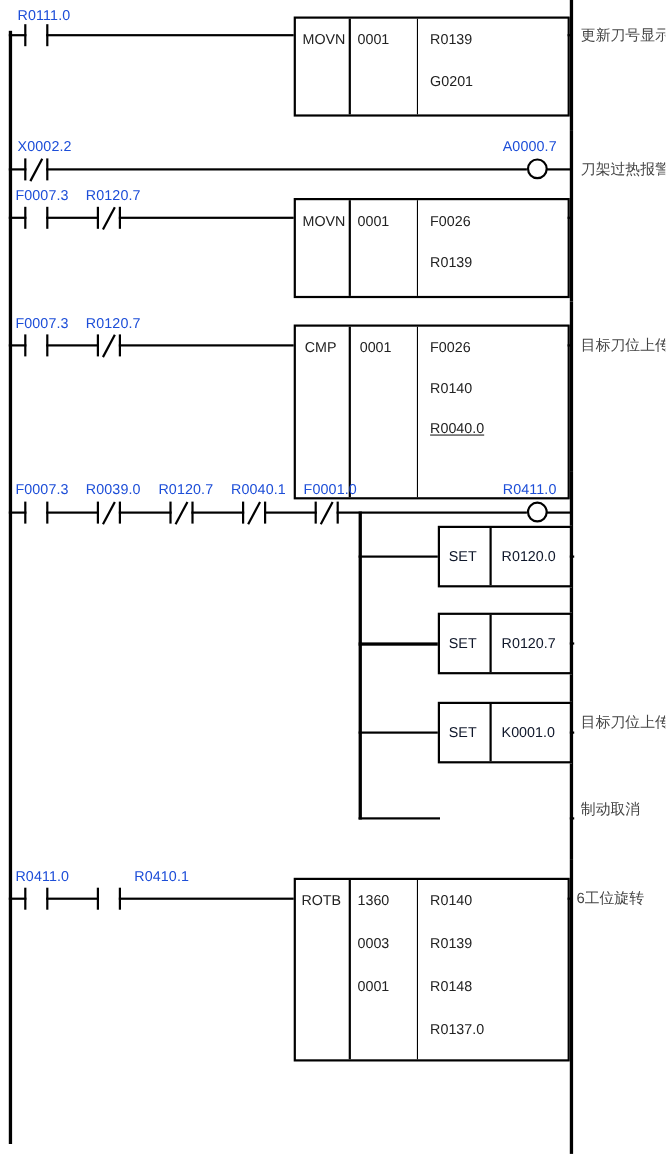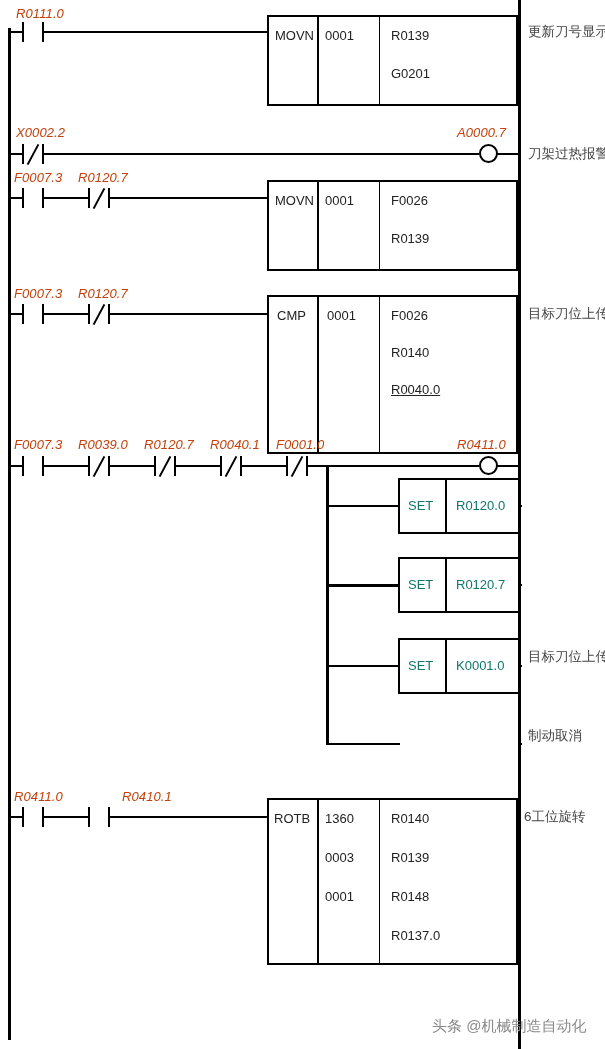--- a/index.html
+++ b/index.html
@@ -67,24 +67,23 @@
     height: 19px;
     border: 2px solid #000;
     border-radius: 50%;
     background: #fff;
     box-sizing: border-box;
   }
   
   .addr {
     position: absolute;
     font-size: 13px;
-    color: #c2410c;
+    color: #1d4ed8;
     white-space: nowrap;
     letter-spacing: 0.1px;
-    font-style: italic;
   }
   .cn {
     position: absolute;
     font-size: 13.5px;
     color: #444;
     white-space: nowrap;
   }
   
   .fbox {
     position: absolute;
@@ -120,21 +119,21 @@
     left: 45px;
     top: 0;
     bottom: 0;
     width: 2px;
     background: #000;
   }
   .sbox .sop {
     position: absolute;
     top: 18px;
     font-size: 13px;
-    color: #0f766e;
+    color: #0f172a;
     white-space: nowrap;
   }
   .sbox .sop.name { left: 8px; }
   .sbox .sop.arg  { left: 56px; }
   
   .watermark {
     position: absolute;
     font-size: 15px;
     color: #8a8a8a;
     white-space: nowrap;
@@ -352,15 +351,14 @@
     <div class="op" style="left:122px; top:11px;">R0140</div>
     <div class="op" style="left:122px; top:50px;">R0139</div>
     <div class="op" style="left:122px; top:89px;">R0148</div>
     <div class="op" style="left:122px; top:128px;">R0137.0</div>
   </div>
 
   <div class="wire" style="left:516px; top:816px; width:4px;"></div>
 
   <div class="cn" style="left:524px; top:808px;">6工位旋转</div>
 
-  <div class="watermark" style="left:432px; top:1017px;">头条 @机械制造自动化</div>
 
 </div>
 
 </body></html>

